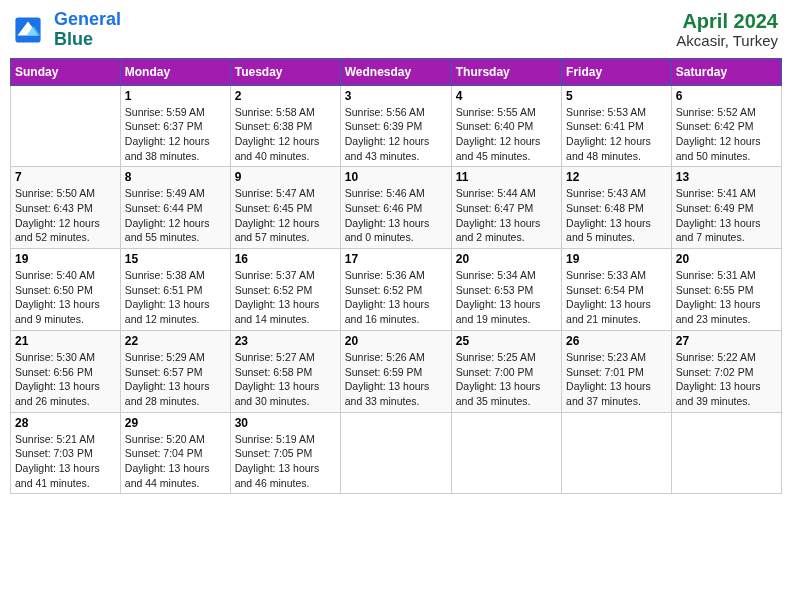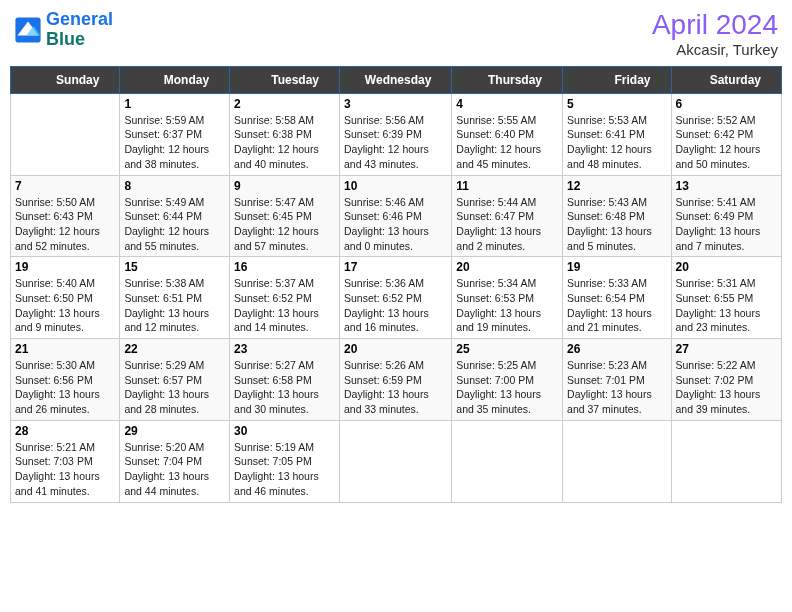--- a/index.html
+++ b/index.html
@@ -13,58 +13,58 @@
     .header {
       display: flex;
       justify-content: space-between;
       align-items: flex-start;
       margin-bottom: 8px;
       padding: 0 4px;
     }
     .logo {
       display: flex;
       align-items: center;
-      gap: 4px;
+      gap: 12px;
     }
     .logo-text {
       font-size: 18px;
       font-weight: bold;
       color: #1a1a2e;
       line-height: 1.1;
     }
     .logo-text span {
       color: #1a73e8;
     }
     .logo-icon {
       width: 28px;
       height: 28px;
     }
     .title-block {
       text-align: right;
     }
     .month-year {
-      font-size: 28px;
-      font-weight: normal;
-      color: #8b5cf6;
+      font-size: 20px;
+      font-weight: bold;
+      color: #15803d;
       line-height: 1.1;
     }
     .location {
       font-size: 15px;
       color: #333;
     }
     .calendar {
       width: 100%;
       border-collapse: collapse;
       font-size: 11px;
     }
     .calendar th {
-      background: #404040;
+      background: #a21caf;
       color: #fff;
-      padding: 6px 20px;
-      text-align: right;
+      padding: 6px 4px;
+      text-align: left;
       font-size: 12px;
       font-weight: bold;
       border: 1px solid #2962a8;
     }
     .calendar td {
       border: 1px solid #ccc;
       vertical-align: top;
       padding: 3px 4px;
       width: 113px;
       min-height: 80px;

